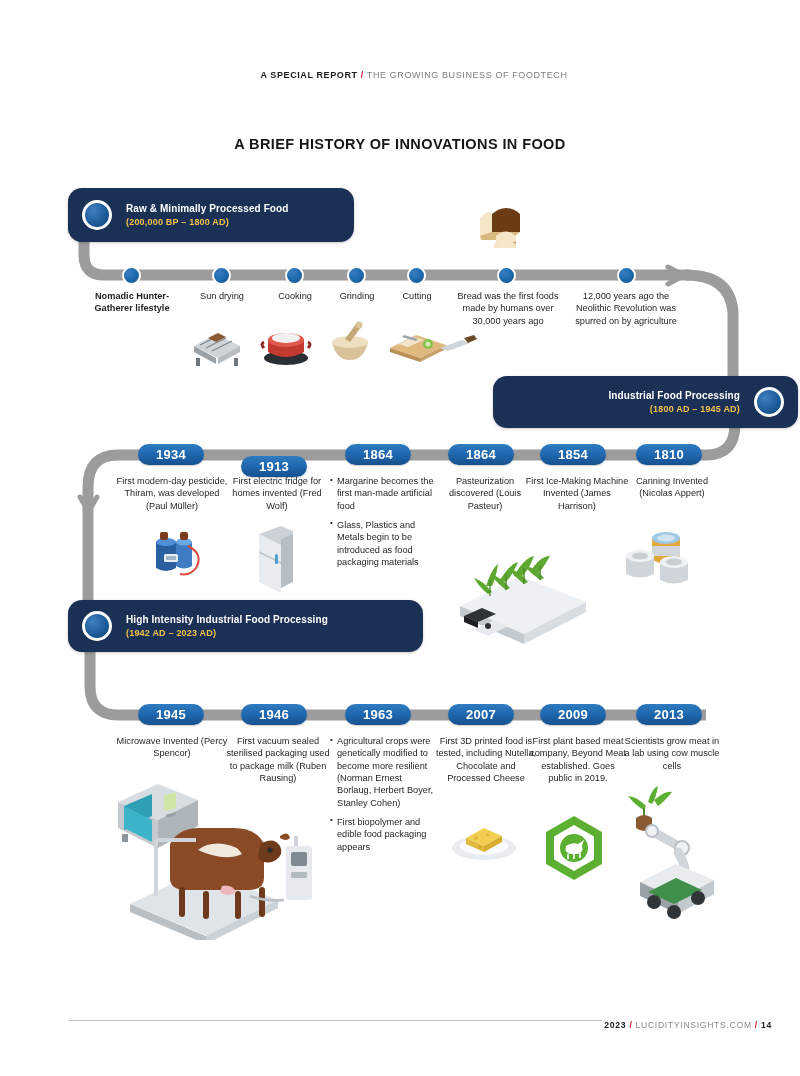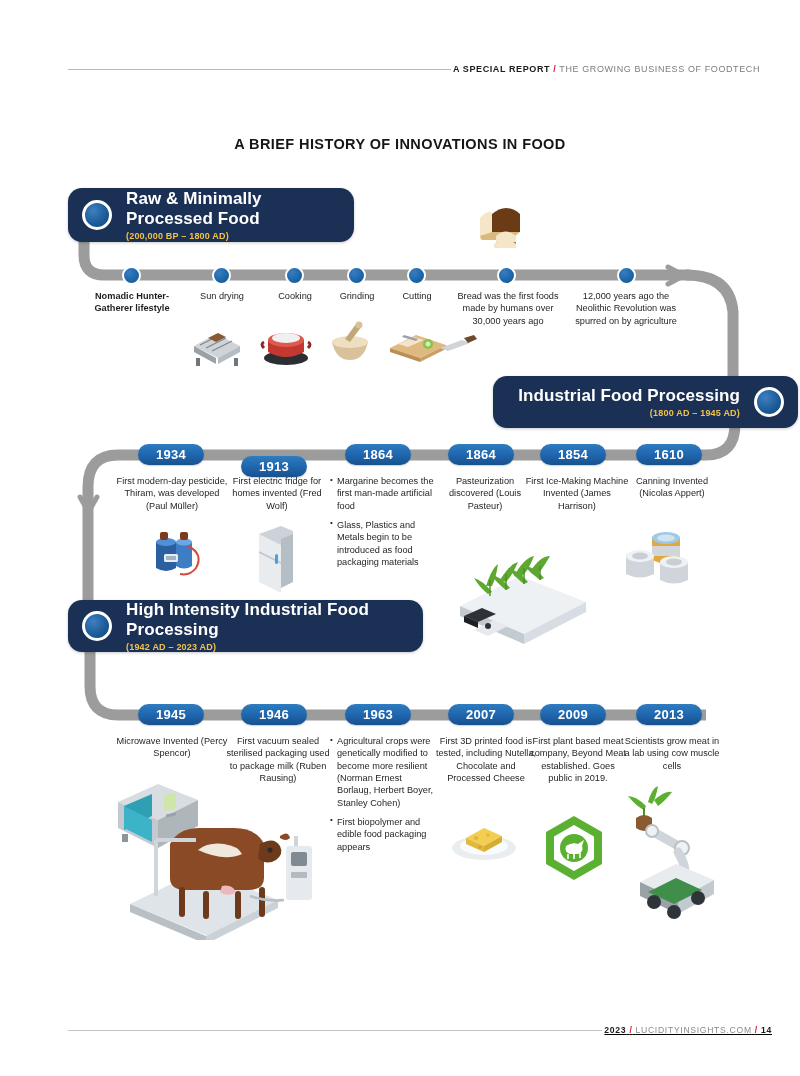--- a/index.html
+++ b/index.html
@@ -6,21 +6,21 @@
   html, body {
     width: 800px; height: 1076px;
     background: #ffffff;
     font-family: "Liberation Sans", sans-serif;
     overflow: hidden;
   }
   .page { position: relative; width: 800px; height: 1076px; background:#fff; }
 
   
   .header { position: absolute; top: 58px; left: 68px; right: 40px; height: 22px;
-            display: flex; align-items: center; gap: 2px; }
+            display: flex; align-items: center; gap: 2px; flex-direction: column; }
   .header-rule { flex: 1 1 auto; height: 1px; background:#b9b9b9; }
   .header-text { font-size: 9px; letter-spacing: .6px; white-space: nowrap; }
   .header-text .bold { font-weight: 700; color:#1a1a1a; }
   .header-text .slash { color:#d3142f; font-weight:700; }
   .header-text .light { color:#7d7d7d; }
 
   
   .page-title {
     position: absolute; top: 136px; left: 0; width: 800px;
     text-align: center; font-size: 14.5px; font-weight: 800;
@@ -40,21 +40,21 @@
   .banner-dot {
     width: 30px; height: 30px; border-radius: 50%;
     border: 3px solid #ffffff;
     background: radial-gradient(circle at 35% 32%, #3f7fc0 0%, #1b5a96 60%, #16477a 100%);
     flex: 0 0 auto;
   }
   .banner.left .banner-dot { margin-right: 14px; }
   .banner.right .banner-dot { margin-left: 14px; }
   .banner-text { display:flex; flex-direction: column; }
   .banner.right .banner-text { align-items: flex-end; }
-  .banner-title { color:#ffffff; font-size: 17px; font-weight: 800; letter-spacing:.1px; line-height: 1.15; }
+  .banner-title { color:#ffffff; font-size: 10px; font-weight: 800; letter-spacing:.1px; line-height: 1.15; }
   .banner-sub { color:#f2c14b; font-size: 9px; font-weight: 700; margin-top: 3px; letter-spacing:.2px; }
 
   
   .node-dot {
     position: absolute; width: 19px; height: 19px; border-radius: 50%;
     border: 2px solid #ffffff;
     background: radial-gradient(circle at 34% 30%, #3a7cbe 0%, #1f6cb0 45%, #165189 100%);
   }
 
   
@@ -77,21 +77,21 @@
   .caption .bullet-line:before {
     content: "\2022"; position: absolute; left: 0; top: -0.5px; font-size: 8px;
   }
 
   
   .illus { position: absolute; }
   .illus svg { display:block; }
 
   
   .footer { position: absolute; bottom: 36px; left: 68px; right: 28px; height: 20px;
-            display:flex; align-items:center; gap:2px;text-decoration:underline; }
+            display:flex; align-items:flex-start; gap:2px; }
   .footer-rule { flex:1 1 auto; height:1px; background:#c4c4c4; }
   .footer-text { font-size: 8.6px; letter-spacing:.7px; white-space: nowrap; }
   .footer-text .bold { font-weight: 800; color:#1a1a1a; }
   .footer-text .slash { color:#d3142f; font-weight: 800; }
   .footer-text .light { color:#8a8a8a; }
 </style>
 </head>
 <body>
 
 <div class="page">
@@ -221,21 +221,21 @@
       <div class="banner-title">Industrial Food Processing</div>
       <div class="banner-sub">(1800 AD – 1945 AD)</div>
     </div>
   </div>
 
   <div class="year-pill" style="left:138px; top:444px;">1934</div>
   <div class="year-pill" style="left:241px; top:444px;margin-top:12px;">1913</div>
   <div class="year-pill" style="left:345px; top:444px;">1864</div>
   <div class="year-pill" style="left:448px; top:444px;">1864</div>
   <div class="year-pill" style="left:540px; top:444px;">1854</div>
-  <div class="year-pill" style="left:636px; top:444px;">1610</div>
+  <div class="year-pill" style="left:636px; top:444px;">1810</div>
 
   <div class="caption" style="left:116px; top:475px; width:112px;">First modern-day pesticide, Thiram, was developed (Paul Müller)</div>
   <div class="caption" style="left:222px; top:475px; width:110px;">First electric fridge for homes invented (Fred Wolf)</div>
 
   <div class="caption bulleted" style="left:330px; top:475px; width:104px;">
     <div class="bullet-line">Margarine becomes the first man-made artificial food</div>
     <div class="bullet-line">Glass, Plastics and Metals begin to be introduced as food packaging materials</div>
   </div>
 
   <div class="caption" style="left:434px; top:475px; width:102px;">Pasteurization discovered (Louis Pasteur)</div>

